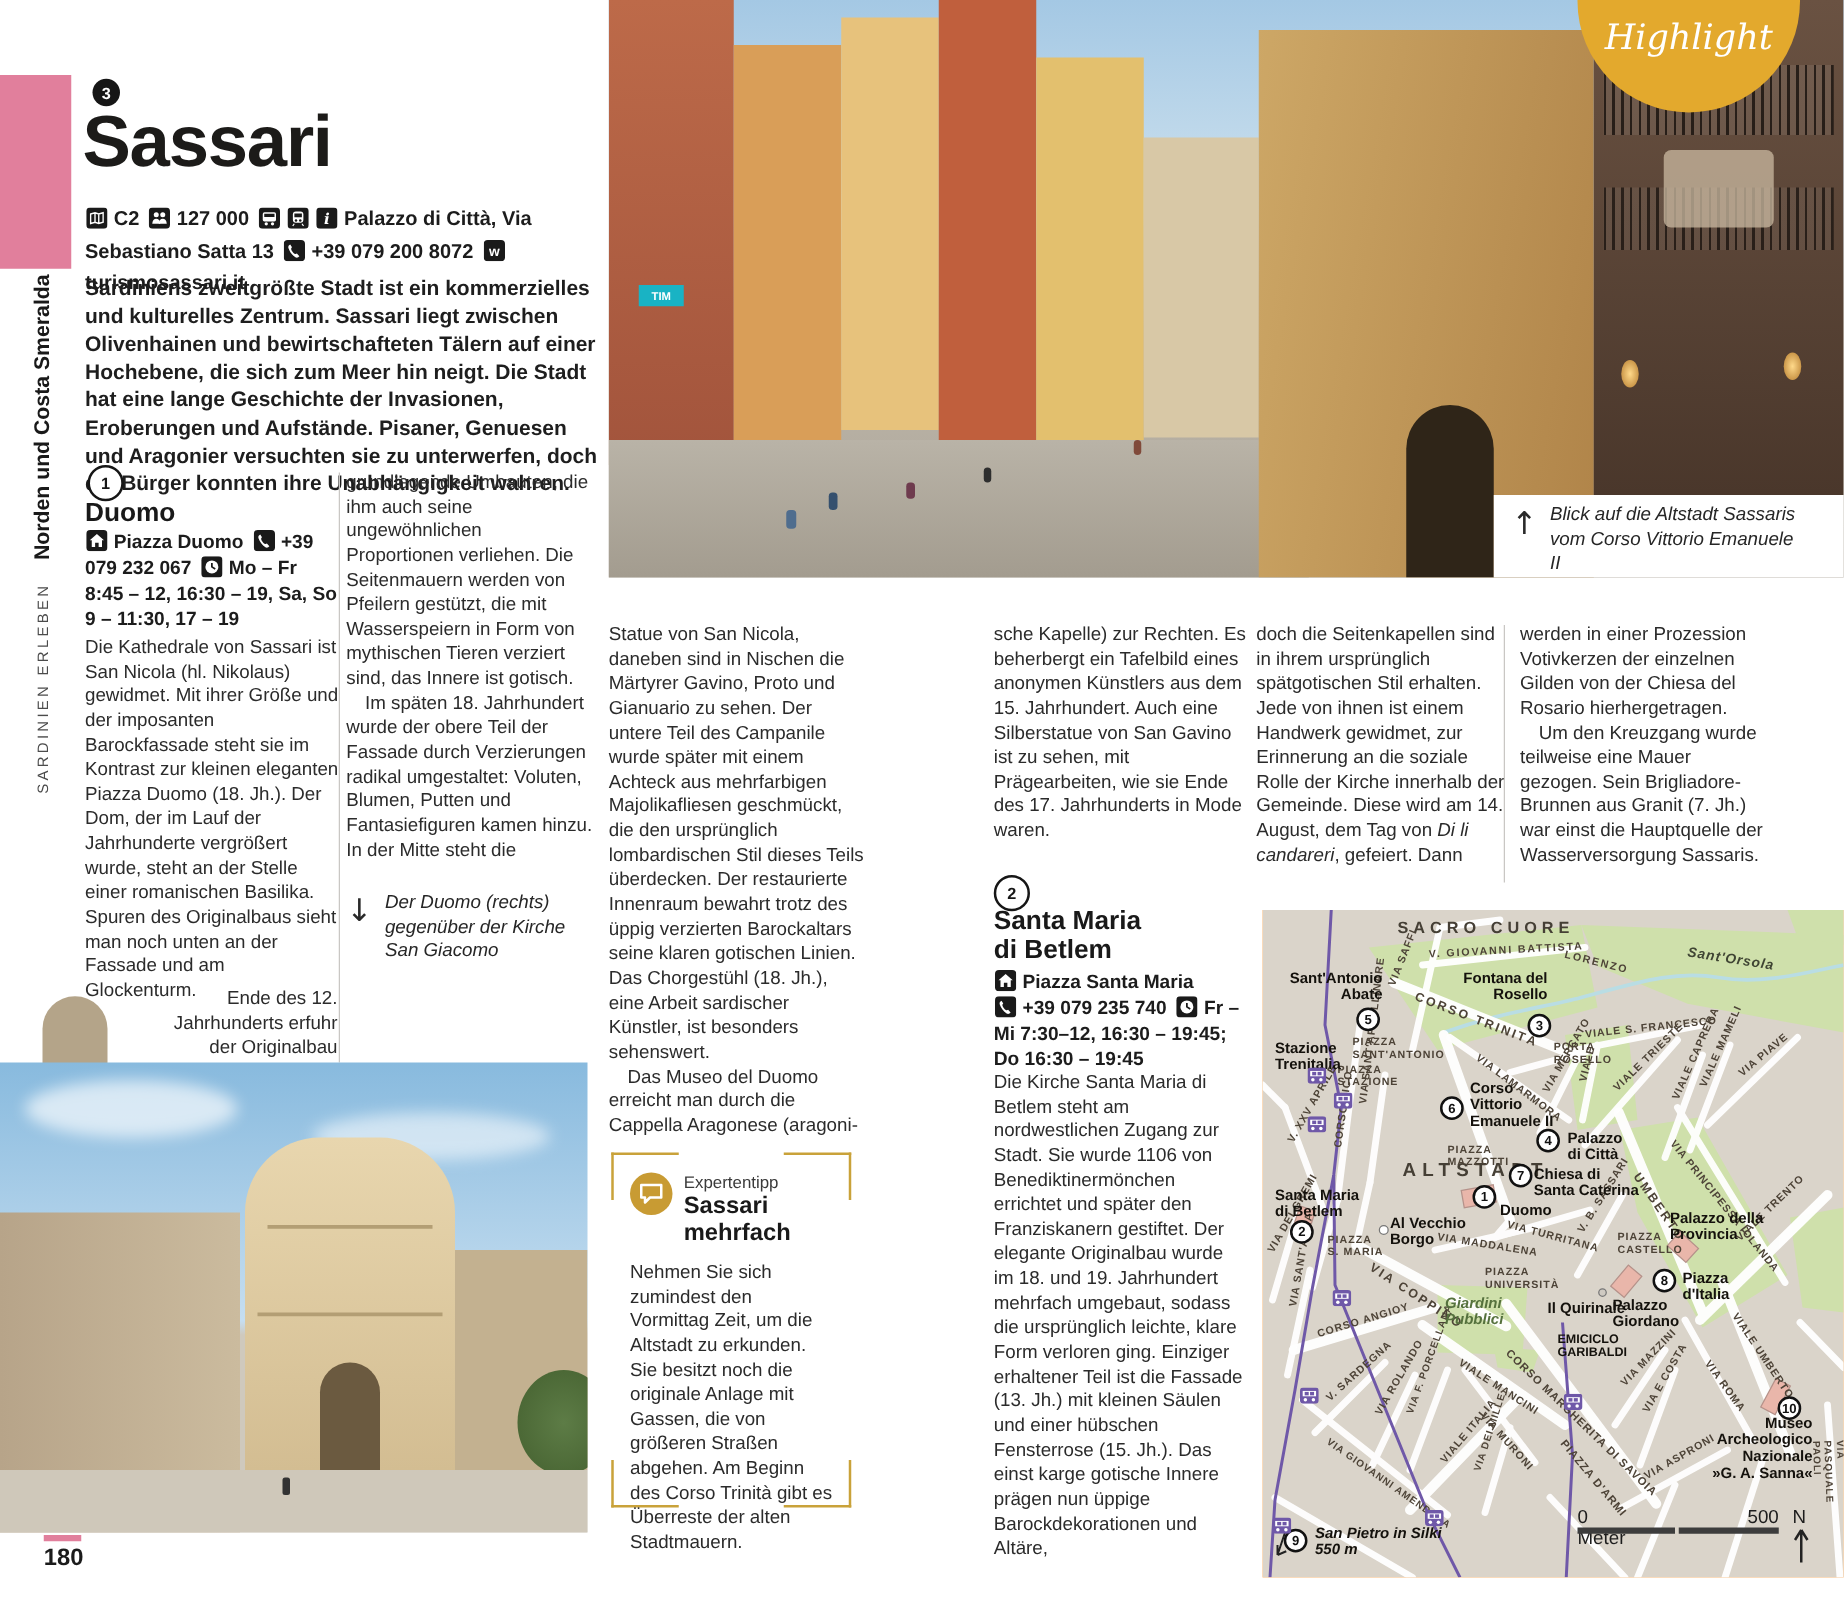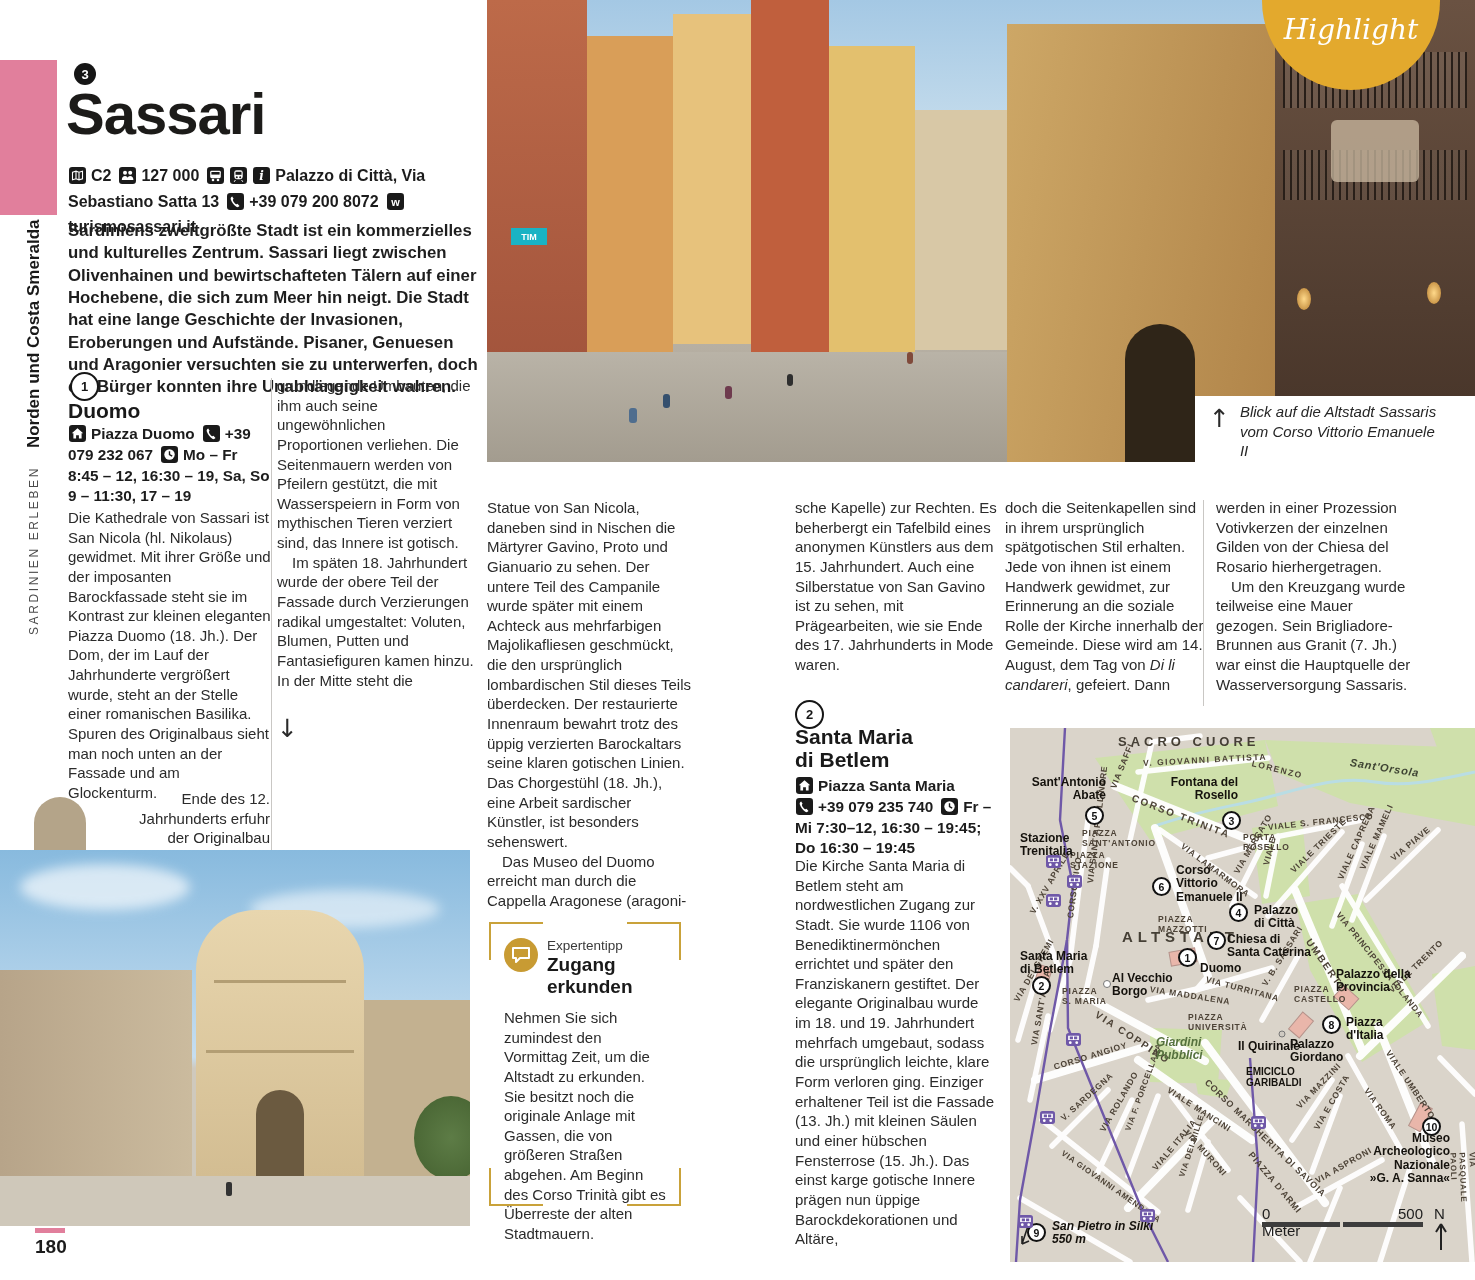--- a/index.html
+++ b/index.html
@@ -184,20 +184,21 @@
 <div class="body-txt" style="left:138px;top:789px;width:132px;text-align:right;">
   <p>Ende des 12. Jahrhunderts erfuhr der Originalbau</p>
 </div>
 <div class="vrule" style="left:271px;top:378px;height:472px;"></div>
 <div class="body-txt" style="left:277px;top:376px;width:197px;">
   <p>grundlegende Umbauten, die ihm auch seine ungewöhnlichen Proportionen verliehen. Die Seitenmauern werden von Pfeilern gestützt, die mit Wasserspeiern in Form von mythischen Tieren verziert sind, das Innere ist gotisch.</p>
   <p class="ind">Im späten 18. Jahrhundert wurde der obere Teil der Fassade durch Verzierungen radikal umgestaltet: Voluten, Blumen, Putten und Fantasiefiguren kamen hinzu. In der Mitte steht die</p>
 </div>
 <div class="cap-box" style="left:277px;top:712px;">
   <span class="cap-arrow">↓</span>
+  <span class="cap" style="width:168px;">Der Duomo (rechts) gegenüber der Kirche San Giacomo</span>
 </div>
 <div class="body-txt" style="left:487px;top:498px;width:204px;">
   <p>Statue von San Nicola, daneben sind in Nischen die Märtyrer Gavino, Proto und Gianuario zu sehen. Der untere Teil des Campanile wurde später mit einem Achteck aus mehrfarbigen Majolikafliesen geschmückt, die den ursprünglich lombardischen Stil dieses Teils überdecken. Der restaurierte Innenraum bewahrt trotz des üppig verzierten Barockaltars seine klaren gotischen Linien. Das Chorgestühl (18. Jh.), eine Arbeit sardischer Künstler, ist besonders sehenswert.</p>
   <p class="ind">Das Museo del Duomo erreicht man durch die Cappella Aragonese (aragoni-</p>
 </div>
 <div class="body-txt" style="left:795px;top:498px;width:202px;">
   <p>sche Kapelle) zur Rechten. Es beherbergt ein Tafelbild eines anonymen Künstlers aus dem 15. Jahrhundert. Auch eine Silberstatue von San Gavino ist zu sehen, mit Prägearbeiten, wie sie Ende des 17. Jahrhunderts in Mode waren.</p>
 </div>
 
 <div class="abs" id="duomo-tower"></div>
@@ -220,21 +221,21 @@
   <div class="corner tl"></div>
   <div class="corner tr"></div>
   <div class="corner bl"></div>
   <div class="corner br"></div>
   <div id="tip-icon">
     <svg width="20" height="18" viewBox="0 0 20 18">
         <path d="M2,2 h16 v10 h-9 l-4,4 v-4 h-3 z" fill="none" stroke="#fff" stroke-width="2" stroke-linejoin="round"></path>
       </svg>
   </div>
   <div id="tip-kicker">Expertentipp</div>
-  <div id="tip-title">Zugang erkunden</div>
+  <div id="tip-title">Sassari mehrfach</div>
   <div id="tip-body">Nehmen Sie sich zumindest den Vormittag Zeit, um die Altstadt zu erkunden. Sie besitzt noch die originale Anlage mit Gassen, die von größeren Straßen abgehen. Am Beginn des Corso Trinità gibt es Überreste der alten Stadtmauern.</div>
 </div>
 
 <div class="sec-circle" style="left:795px;top:700px;">
     <span>2</span>
   </div>
 <h2 class="sec-title" style="left:795px;top:726px;"><span>Santa Maria</span><br><span>di Betlem</span></h2>
 <p class="addr" style="left:795px;top:776px;width:202px;">
   <span class="ic"><svg viewBox="0 0 17 17" width="17" height="17">
         <rect width="17" height="17" rx="3.2" fill="#1a1a1a"></rect>

